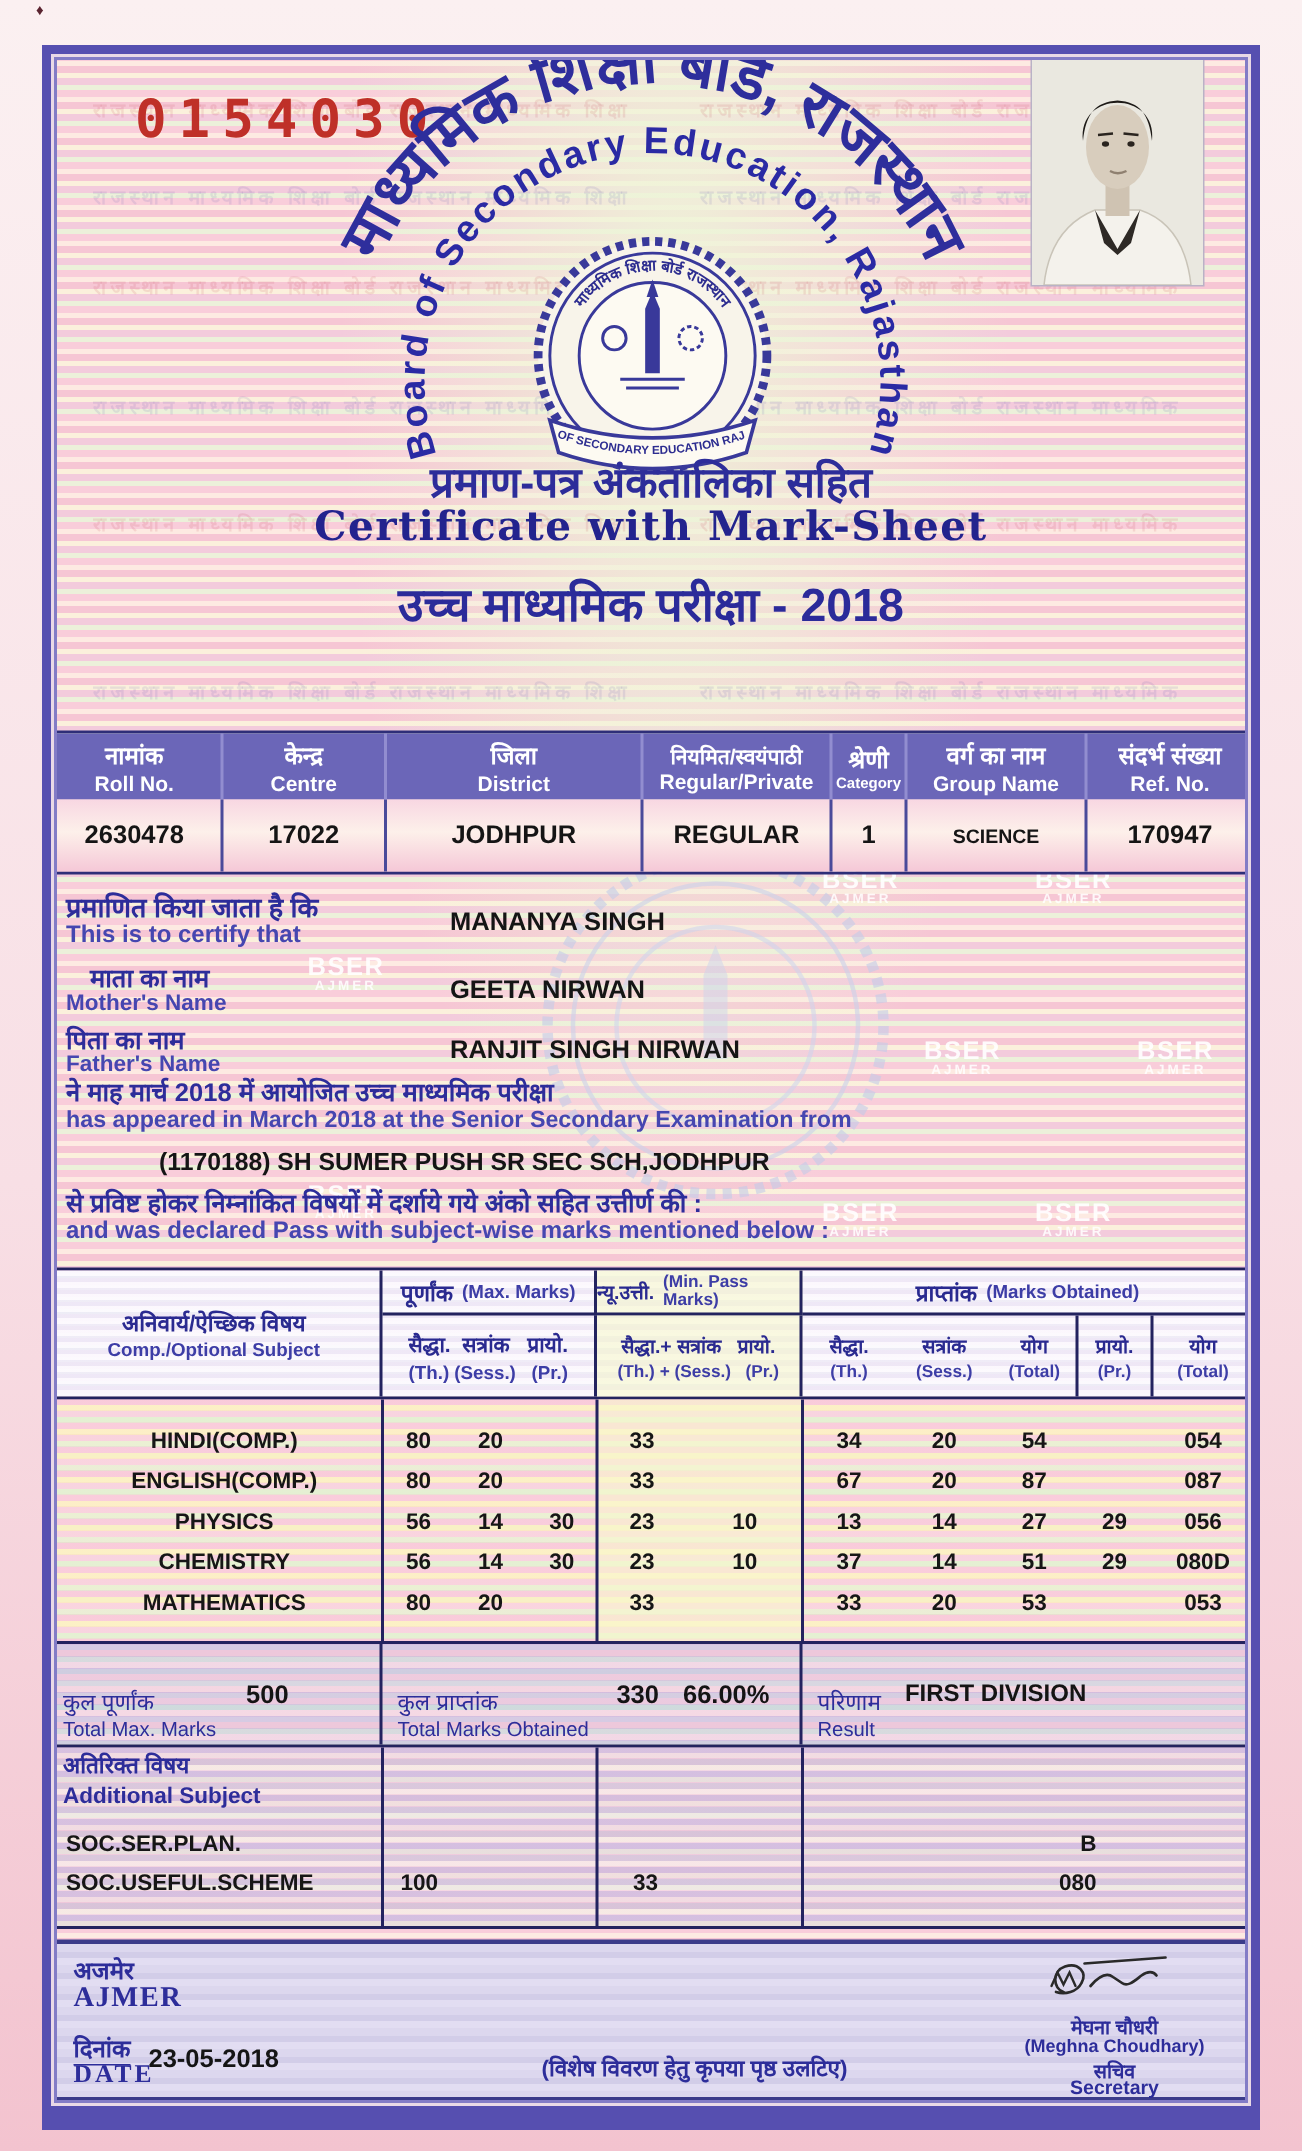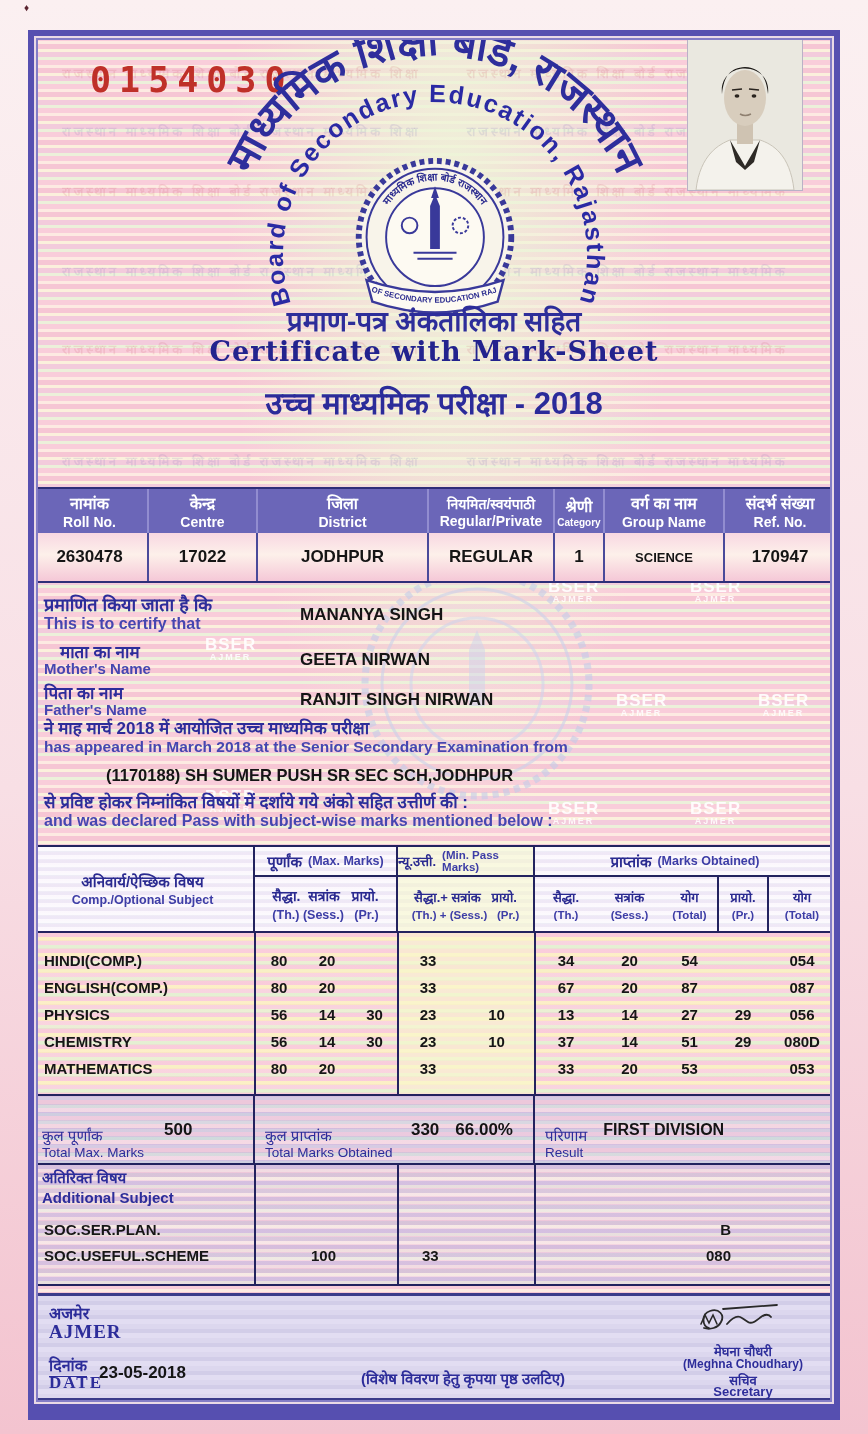--- a/index.html
+++ b/index.html
@@ -68,37 +68,37 @@
   .oc{display:flex;flex-direction:column;align-items:center;justify-content:center;gap:3px;}
   .oc.pr{border-left:2px solid #23235f;border-right:2px solid #23235f;}
   .mt-b{position:relative;padding:14px 0 12px;border-bottom:2px solid #23235f;
      background:repeating-linear-gradient(180deg, rgba(250,205,220,.8) 0 4px, rgba(252,240,190,.75) 4px 8px,
        rgba(250,215,225,.75) 8px 12px, rgba(224,240,206,.6) 12px 16px);}
   .tint{position:absolute;left:366px;top:0;bottom:0;width:137px;background:rgba(248,249,205,.6);}
   .vl{position:absolute;top:0;bottom:0;width:2px;background:#23235f;}
   .mrow{display:grid;grid-template-columns:223px 48px 48px 47px 60px 77px 62px 65px 55px 52px 66px;
      height:27px;align-items:center;position:relative;}
   .mc{text-align:center;font-weight:bold;font-size:15px;color:#161616;}
-  .mc.subj{text-align:left;padding-left:12px;}
+  .mc.subj{text-align:center;padding-left:12px;}
   .mt-t{display:grid;grid-template-columns:223px 280px 300px;height:67px;border-bottom:2px solid #23235f;
      background:repeating-linear-gradient(180deg, rgba(188,182,228,.6) 0 4px, rgba(228,202,226,.5) 4px 8px,
        rgba(172,192,224,.45) 8px 12px, rgba(242,227,237,.55) 12px 16px);}
   .tc{display:flex;align-items:center;}
   .tc.t1,.tc.t2{border-right:2px solid #23235f;}
   .tlab{padding-left:10px;line-height:1.25;}
   .tlab .h1{display:block;font-size:15px;margin-top:30px;} .tlab .h2{display:block;font-size:13.5px;}
   .tval{font-weight:bold;font-size:17px;color:#141414;}
   .mt-a{position:relative;padding-bottom:16px;
      background:repeating-linear-gradient(180deg, rgba(188,182,228,.55) 0 4px, rgba(228,202,226,.45) 4px 8px,
        rgba(172,192,224,.4) 8px 12px, rgba(242,227,237,.5) 12px 16px);}
   .alab{height:48px;padding:3px 0 0 10px;line-height:1.3;width:210px;}
   .alab .h1{display:block;font-size:15px;} .alab .h2{display:block;font-size:15px;}
   .arow{display:grid;grid-template-columns:223px 143px 137px 300px;height:26px;align-items:center;}
   .ac{font-weight:bold;font-size:15px;color:#161616;}
-  .ac.s{padding-left:12px;} .ac.pl1{padding-left:36px;margin-left:20px;} .ac.pl2{padding-left:24px;}
+  .ac.s{padding-left:12px;} .ac.pl1{padding-left:12px;} .ac.pl2{padding-left:24px;}
   .ac.gr{text-align:right;padding-right:104px;}
   
   .foot{position:absolute;left:30px;top:1293px;width:807px;height:108px;box-sizing:border-box;
      border:3px solid #3b3b8a;
      background:repeating-linear-gradient(180deg,#dcd7ee 0 5px,#d2cde8 5px 9px,#e2ddf2 9px 14px);}
   .fo{position:absolute;font-weight:bold;}
   .serif{font-family:"Liberation Serif",serif;}
   .sig-name{position:absolute;left:620px;width:180px;text-align:center;font-weight:bold;}
 </style>
 </head>

